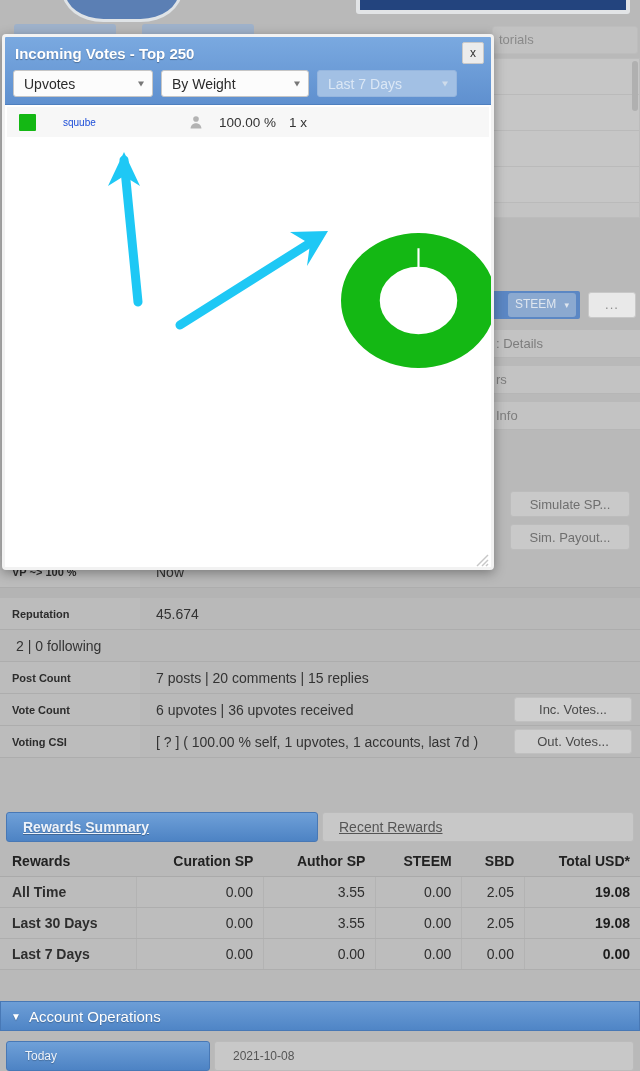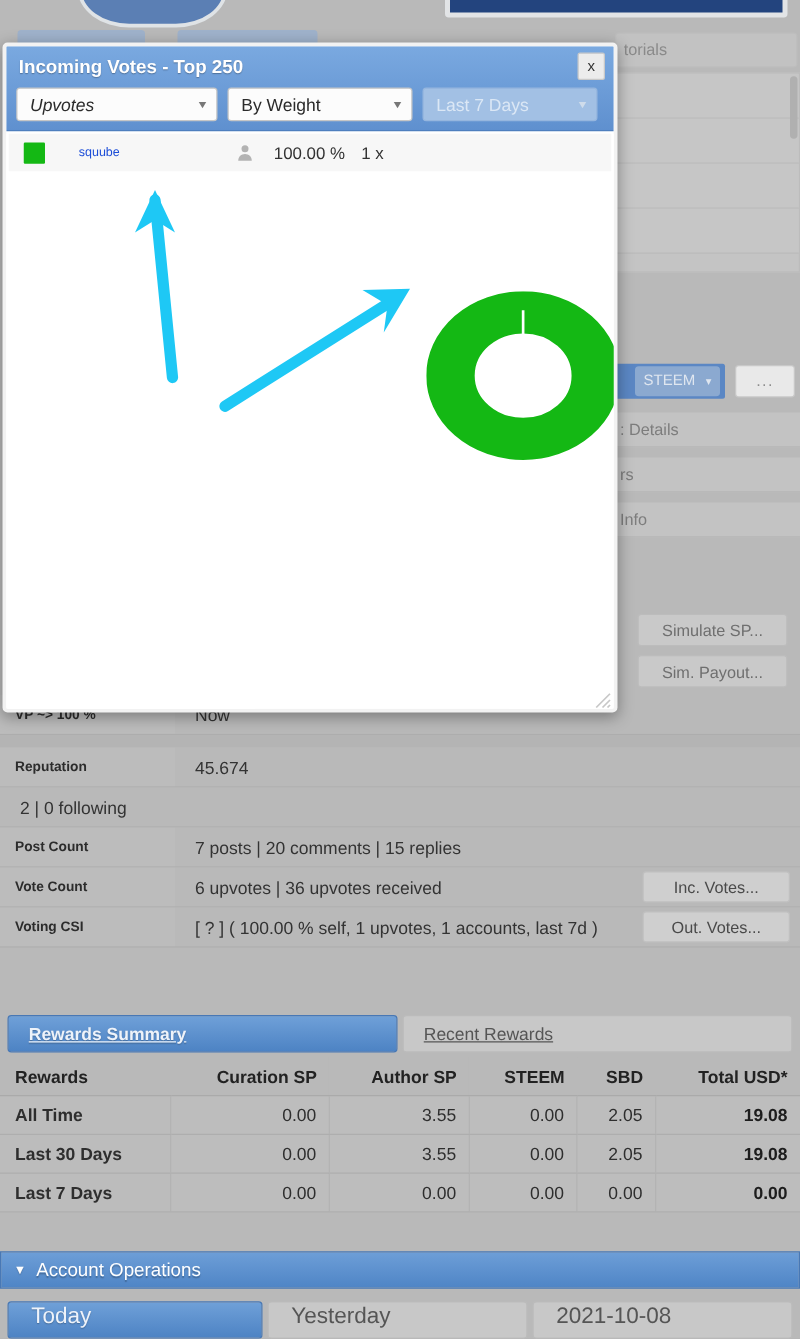--- a/index.html
+++ b/index.html
@@ -144,21 +144,21 @@
     position: absolute; left: 0; top: 1001px; width: 640px; height: 30px;
     background: linear-gradient(#6d9ed7, #4f85c6);
     border: 1px solid #4878b5;
     color: #fff; font-size: 15px;
     display: flex; align-items: center; padding-left: 10px;
     text-shadow: 0 1px 1px rgba(0,0,0,.25);
   }
   .ops-caret { margin-right: 8px; font-size: 10px; }
   .ops-tabs { position: absolute; left: 0; top: 1041px; width: 640px; display: flex; gap: 4px; padding: 0 6px; }
   .ops-tab {
-    height: 30px; font-size: 18px; display: flex; align-items: flex-start;
+    height: 30px; font-size: 12px; display: flex; align-items: center;
     padding-left: 18px; border-radius: 3px;
   }
   .ops-tab.active {
     flex: 0 0 204px;
     background: linear-gradient(#6fa0d8, #4d83c4); color: #eef3fa;
     border: 1px solid #4878b5; text-shadow: 0 1px 1px rgba(0,0,0,.25);
   }
   .ops-tab.inactive { flex: 1; background: #c8c8c8; color: #555; border: 1px solid #bbb; }
 
   
@@ -191,21 +191,21 @@
   }
   .modal-controls {
     position: absolute; left: 8px; top: 33px; display: flex; gap: 8px;
   }
   .sel {
     position: relative; height: 27px; border-radius: 3px;
     background: #fcfcfc; border: 1px solid #c6c6c6;
     font-size: 14px; color: #2b2b2b;
     display: flex; align-items: center; padding: 0 22px 0 10px;
   }
-  .sel.w1 { width: 161px; font-style: italic; }
+  .sel.w1 { width: 140px; }
   .sel.w2 { width: 148px; }
   .sel.w3 { width: 140px; background: #a2c0e4; border-color: #96b6de; color: #dbe7f5; }
   .sel .caret {
     position: absolute; right: 8px; top: 50%; transform: translateY(-50%);
     width: 0; height: 0;
     border-left: 3.5px solid transparent; border-right: 3.5px solid transparent;
     border-top: 5px solid #777;
   }
   .sel.w3 .caret { border-top-color: #cfdceb; }
 
@@ -385,23 +385,20 @@
 
   <div class="ops-bar">
     <span class="ops-caret">▼</span>
     <span>Account Operations</span>
   </div>
   <div class="ops-tabs">
     <div class="ops-tab active">
       <span>Today</span>
     </div>
     <div class="ops-tab inactive">
-      <span>Yesterday</span>
-    </div>
-    <div class="ops-tab inactive">
       <span>2021-10-08</span>
     </div>
   </div>
 
   <div class="modal">
 
     <div class="modal-header">
       <div class="modal-title">Incoming Votes - Top 250</div>
       <div class="modal-close">
         <span>x</span>

